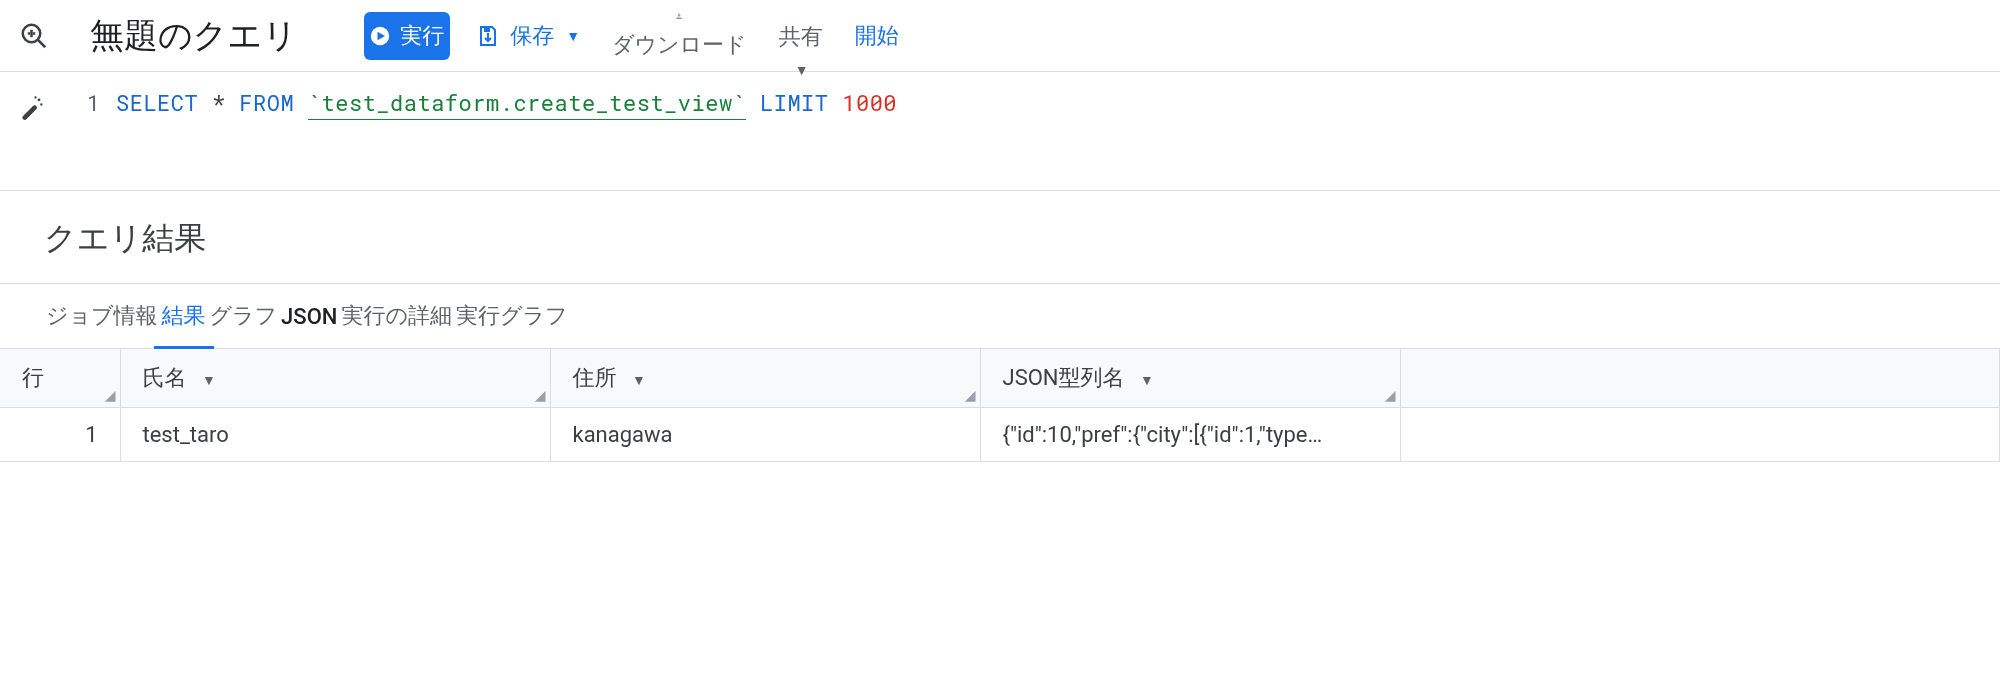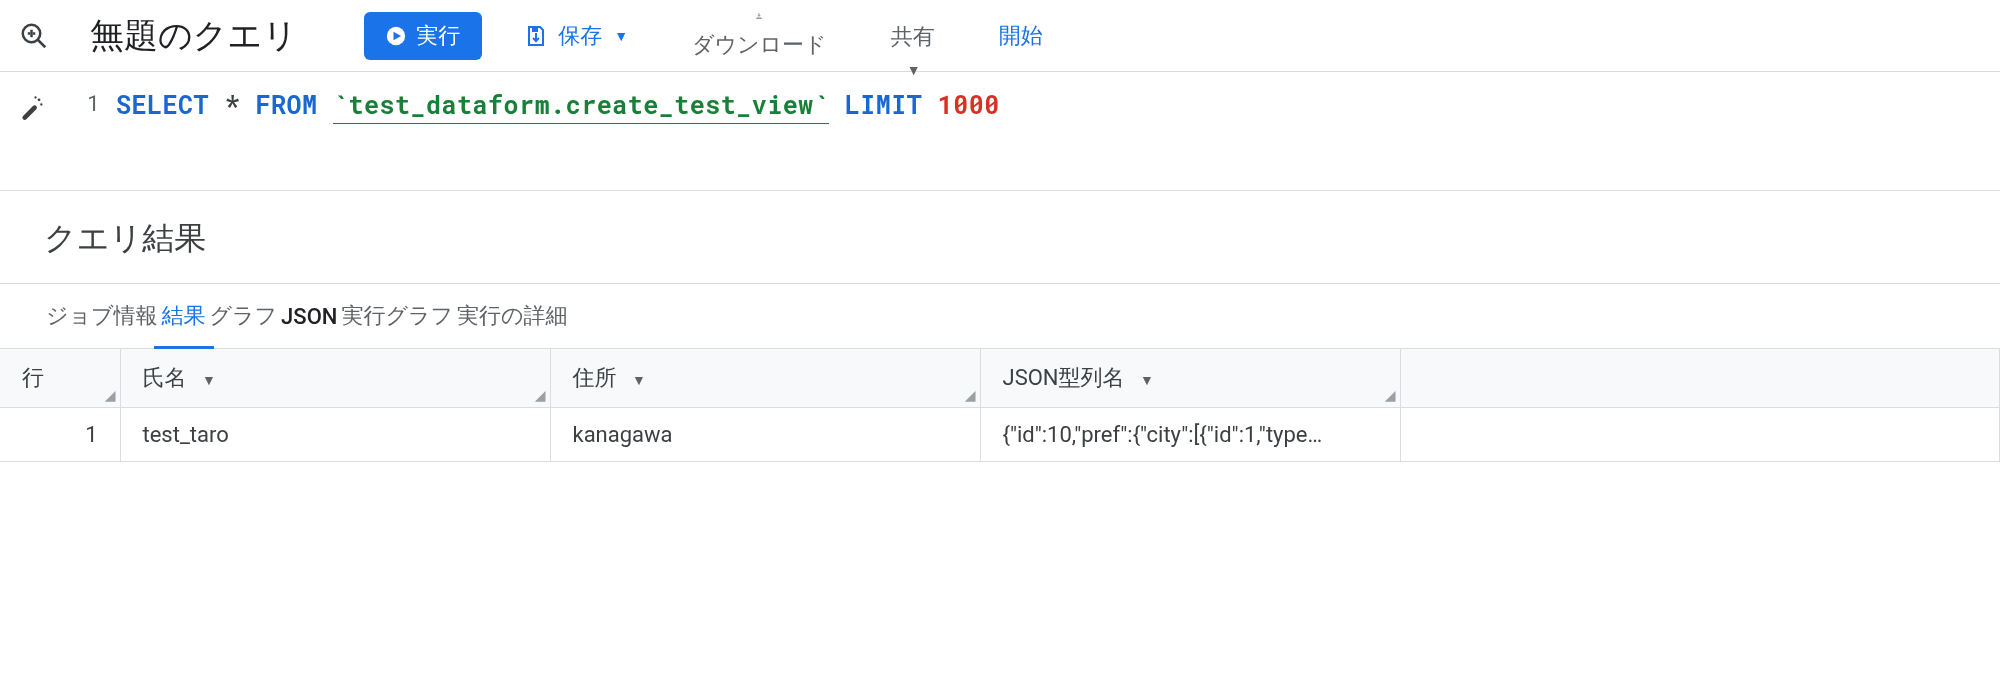--- a/index.html
+++ b/index.html
@@ -31,21 +31,21 @@
     margin-left: 18px;
     margin-right: 47px;
   }
   .btn {
     display: inline-flex;
     align-items: center;
     gap: 10px;
     font-size: 22px;
     font-weight: 500;
     height: 48px;
-    padding: 0 22px;
+    padding: 0 6px;
     border-radius: 6px;
     cursor: pointer;
     user-select: none;
     white-space: nowrap;
   }
   .btn-run {
     background: #1a73e8;
     color: #fff;
   }
   .btn-link { color: #1a73e8; }
@@ -70,24 +70,23 @@
     text-align: right;
     font-family: "Roboto Mono", Menlo, Consolas, monospace;
     font-size: 22px;
     color: #5f6368;
     padding-top: 2px;
     margin-left: 10px;
     margin-right: 16px;
   }
   .code {
     font-family: "Roboto Mono", Menlo, Consolas, monospace;
-    font-size: 25px;
+    font-size: 22px;
     letter-spacing: 0.5px;
     padding-top: 2px;
-    font-weight: bold;
   }
   .tok-kw   { color: #1967d2; }
   .tok-star { color: #3c4043; }
   .tok-ref  { color: #188038; border-bottom: 1px solid #188038; padding-bottom: 2px; }
   .tok-num  { color: #d93025; }
 
   
   .results-hdr {
     border-top: 1px solid #dadce0;
     padding: 26px 0 22px 44px;
@@ -238,22 +237,22 @@
   </div>
 </div>
 
 <div class="results-hdr">クエリ結果</div>
 
 <div class="tabs">
   <div class="tab">ジョブ情報</div>
   <div class="tab active">結果</div>
   <div class="tab">グラフ</div>
   <div class="tab bold">JSON</div>
+  <div class="tab">実行の詳細</div>
   <div class="tab">実行グラフ</div>
-  <div class="tab">実行の詳細</div>
 </div>
 
 <table class="data">
   <thead>
     <tr>
       <th class="col-row">
         <span>行</span>
         <span class="resize-handle">◢</span>
       </th>
       <th class="col-name">

